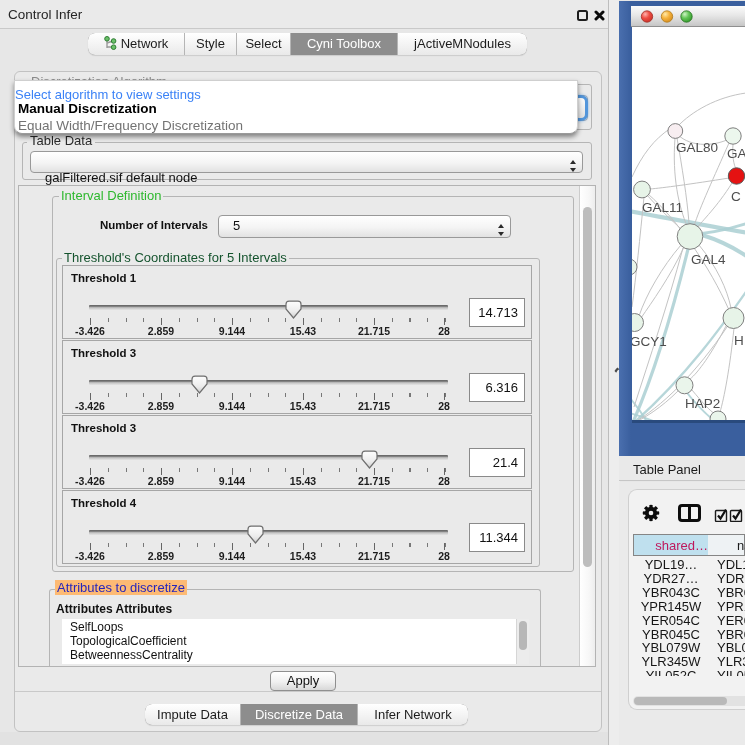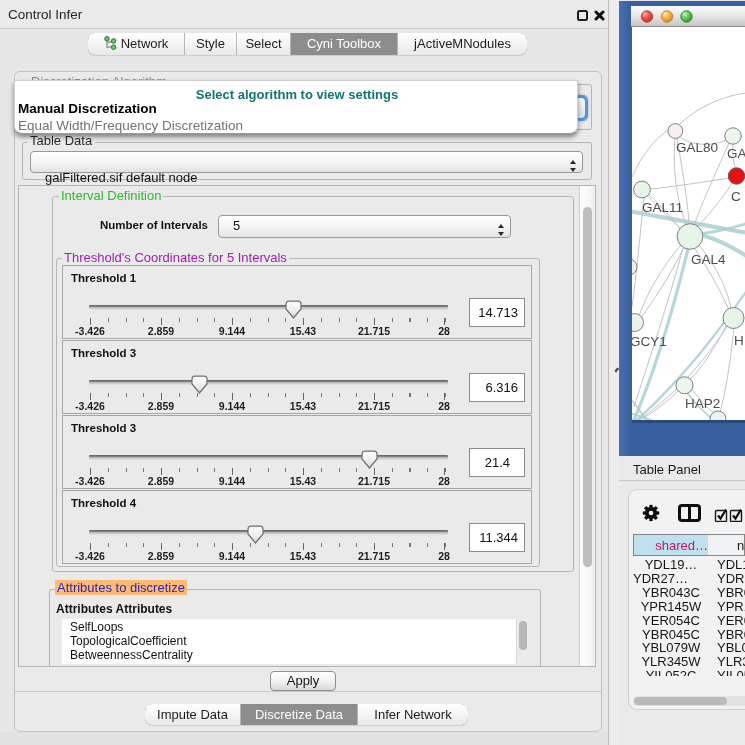--- a/index.html
+++ b/index.html
@@ -32,21 +32,21 @@
       <div style="position:absolute;left:310px;top:0;width:129px;height:22px;background:linear-gradient(180deg,#ffffff,#f2f2f2 60%,#e9e9e9);color:#1c1c1c;border-radius:0 7px 7px 0;text-align:center;line-height:22px;font-size:13px;white-space:nowrap">jActiveMNodules</div>
     </div>
 <div class="abs" style="left:14px;top:71px;width:588px;height:661px;border:1px solid #c2c2c2;border-radius:6px;background:#eaeaea"></div>
 
 <div class="abs" style="left:22px;top:84px;width:570px;height:46px;border:1px solid #b5b5b5;border-radius:3px"></div>
 <span class="abs" style="left:28px;top:74px;font-size:13px;color:#8a8a8a;background:#eaeaea;padding:0 3px">Discretization Algorithm</span>
 <div class="abs" style="left:30px;top:95px;width:558px;height:26px;border:1px solid #9a9a9a;border-radius:4px;background:#fff"></div>
 <div class="abs" style="left:572px;top:95px;width:16px;height:26px;border:3px solid rgba(74,144,217,.95);border-radius:7px;background:linear-gradient(180deg,#fcfcfc,#e0e0e0);box-shadow:0 0 3px rgba(110,170,230,.9)"></div>
 
 <div class="abs" style="left:14px;top:80px;width:564px;height:54px;background:#fff;border:1px solid #cfcfcf;border-radius:0 0 8px 8px;box-shadow:0 3px 5px rgba(0,0,0,.45);border-bottom:1px solid #9a9a9a;z-index:30">
-  <div class="abs" style="left:0;top:6px;width:564px;text-align:center;font-size:13px;font-weight:bold;color:#0f766e">Select algorithm to view settings</div>
+  <div class="abs" style="left:0;top:6px;width:564px;font-size:13px;font-weight:normal;color:#3b82f6">Select algorithm to view settings</div>
   <span class="abs" style="left:3px;top:20px;font-size:13.5px;font-weight:bold;color:#000">Manual Discretization</span>
   <span class="abs" style="left:3px;top:37px;font-size:13.5px;color:#737373">Equal Width/Frequency Discretization</span>
 </div>
 
 <div class="abs" style="left:22px;top:142px;width:570px;height:38px;border:1px solid #b5b5b5;border-radius:3px"></div>
 <span class="abs" style="left:27px;top:133px;font-size:13px;color:#2a2a2a;background:#eaeaea;padding:0 3px;z-index:5">Table Data</span>
 <div style="position:absolute;left:30px;top:151px;width:553px;height:22px;border:1px solid #999;border-radius:4px;background:linear-gradient(180deg,#ffffff,#f4f4f4 55%,#e2e2e2);box-sizing:border-box">
 <span style="position:absolute;left:14px;top:16px;line-height:20px;font-size:13px;color:#111">galFiltered.sif default node</span>
 <div style="position:absolute;right:6px;top:8px;width:0;height:0;border-left:3.2px solid transparent;border-right:3.2px solid transparent;border-bottom:4.6px solid #2a2a2a"></div>
 <div style="position:absolute;right:6px;top:15.5px;width:0;height:0;border-left:3.2px solid transparent;border-right:3.2px solid transparent;border-top:4.6px solid #2a2a2a"></div>
@@ -59,21 +59,21 @@
 
 <div class="abs" style="left:52px;top:196px;width:522px;height:376px;border:1px solid #b5b5b5;border-radius:3px"></div>
 <span class="abs" style="left:59px;top:188px;font-size:13px;color:#2eb82e;background:#eaeaea;padding:0 2px">Interval Definition</span>
 <span class="abs" style="left:100px;top:219px;font-size:11.5px;font-weight:bold;color:#111">Number of Intervals</span>
 <div style="position:absolute;left:218px;top:215px;width:293px;height:23px;border:1px solid #999;border-radius:4px;background:linear-gradient(180deg,#ffffff,#f4f4f4 55%,#e2e2e2);box-sizing:border-box">
 <span style="position:absolute;left:14px;top:0;line-height:20px;font-size:13px;color:#111">5</span>
 <div style="position:absolute;right:6px;top:8px;width:0;height:0;border-left:3.2px solid transparent;border-right:3.2px solid transparent;border-bottom:4.6px solid #2a2a2a"></div>
 <div style="position:absolute;right:6px;top:15.5px;width:0;height:0;border-left:3.2px solid transparent;border-right:3.2px solid transparent;border-top:4.6px solid #2a2a2a"></div>
 </div>
 <div class="abs" style="left:56px;top:258px;width:484px;height:309px;border:1px solid #b5b5b5;border-radius:3px"></div>
-<span class="abs" style="left:62px;top:250px;font-size:13px;color:#a21caf;background:#eaeaea;padding:0 2px">Threshold's Coordinates for 5 Intervals</span>
+<span class="abs" style="left:62px;top:250px;font-size:13px;color:#14532d;background:#eaeaea;padding:0 2px">Threshold's Coordinates for 5 Intervals</span>
 <div style="position:absolute;left:62px;top:265px;width:470px;height:74px;border:1px solid #a6a6a6;background:#eaeaea">
 <span style="position:absolute;left:8px;top:6px;font-size:11.5px;font-weight:bold;color:#111">Threshold 1</span>
 <div style="position:absolute;left:26px;top:39px;width:359px;height:5px;border-radius:1px;background:linear-gradient(180deg,#6a6a6a 0px,#6a6a6a 1.3px,#a6a6a6 1.8px,#c9c9c9 3.2px,#e4e4e4 5px)"></div>
 <div style="position:absolute;left:27px;top:52px;width:356px;height:4px;background:repeating-linear-gradient(90deg,#777 0px,#777 1px,transparent 1px,transparent 17.75px)"></div>
 <div style="position:absolute;left:27px;top:52px;width:1px;height:7px;background:#666"></div>
       <div style="position:absolute;left:98px;top:52px;width:1px;height:7px;background:#666"></div>
       <div style="position:absolute;left:169px;top:52px;width:1px;height:7px;background:#666"></div>
       <div style="position:absolute;left:240px;top:52px;width:1px;height:7px;background:#666"></div>
       <div style="position:absolute;left:311px;top:52px;width:1px;height:7px;background:#666"></div>
       <div style="position:absolute;left:381px;top:52px;width:1px;height:7px;background:#666"></div>
@@ -142,21 +142,21 @@
       <svg style="position:absolute;left:297.5px;top:34px" width="17" height="19" viewBox="0 0 17 19">
 <defs>
           <linearGradient id="thg415" x1="0" y1="0" x2="0" y2="1">
             <stop offset="0" stop-color="#fdfdfd"></stop>
             <stop offset="0.6" stop-color="#ececec"></stop>
             <stop offset="1" stop-color="#cfcfcf"></stop>
           </linearGradient>
         </defs>
 <path d="M1,9 L1,4.2 Q1,1.2 4,1.2 L13,1.2 Q16,1.2 16,4.2 L16,9 L8.5,18 Z" fill="url(#thg415)" stroke="#6e6e6e" stroke-width="1.2"></path>
       </svg>
-<div style="position:absolute;left:406px;top:32px;width:56px;height:29px;border:1px solid #8a8a8a;background:#fff;font-size:13px;color:#111;line-height:27px;text-align:right;padding-right:14px">21.4</div>
+<div style="position:absolute;left:406px;top:32px;width:56px;height:29px;border:1px solid #8a8a8a;background:#fff;font-size:13px;color:#111;line-height:27px;text-align:right;padding-right:6px">21.4</div>
 </div>
 <div style="position:absolute;left:62px;top:490px;width:470px;height:74px;border:1px solid #a6a6a6;background:#eaeaea">
 <span style="position:absolute;left:8px;top:6px;font-size:11.5px;font-weight:bold;color:#111">Threshold 4</span>
 <div style="position:absolute;left:26px;top:39px;width:359px;height:5px;border-radius:1px;background:linear-gradient(180deg,#6a6a6a 0px,#6a6a6a 1.3px,#a6a6a6 1.8px,#c9c9c9 3.2px,#e4e4e4 5px)"></div>
 <div style="position:absolute;left:27px;top:52px;width:356px;height:4px;background:repeating-linear-gradient(90deg,#777 0px,#777 1px,transparent 1px,transparent 17.75px)"></div>
 <div style="position:absolute;left:27px;top:52px;width:1px;height:7px;background:#666"></div>
       <div style="position:absolute;left:98px;top:52px;width:1px;height:7px;background:#666"></div>
       <div style="position:absolute;left:169px;top:52px;width:1px;height:7px;background:#666"></div>
       <div style="position:absolute;left:240px;top:52px;width:1px;height:7px;background:#666"></div>
       <div style="position:absolute;left:311px;top:52px;width:1px;height:7px;background:#666"></div>
@@ -315,21 +315,21 @@
 <rect x="1.5" y="3.5" width="11" height="11" rx="1" fill="none" stroke="#1a1a1a" stroke-width="1.4"></rect>
 <path d="M4,8.5 L6.5,11.5 L12,2.5" stroke="#111" stroke-width="2.2" fill="none"></path>
 <rect x="16.5" y="3.5" width="11" height="11" rx="1" fill="none" stroke="#1a1a1a" stroke-width="1.4"></rect>
 <path d="M19,8.5 L21.5,11.5 L27,2.5" stroke="#111" stroke-width="2.2" fill="none"></path>
 </svg>
 <div class="abs" style="left:633px;top:534px;width:76px;height:22px;background:#bfe0ee;border:1px solid #858585;text-align:right;line-height:21px;font-size:13px;color:#be185d">shared…</div>
 <div class="abs" style="left:708px;top:534px;width:37px;height:22px;background:#eef2f4;border:1px solid #858585;border-left:none;font-size:13px;color:#1b1b1b;line-height:21px"><span style="padding-left:29px">na</span></div>
 <div class="abs" style="left:633px;top:557px;width:112px;height:119px;overflow:hidden;font-size:13px;color:#161616">
 <div style="position:absolute;left:0;top:0.0px;width:76px;text-align:center;white-space:nowrap">YDL19…</div>
       <div style="position:absolute;left:84px;top:0.0px;white-space:nowrap">YDL195W</div>
-      <div style="position:absolute;left:0;top:13.9px;width:76px;white-space:nowrap">YDR27…</div>
+      <div style="position:absolute;left:0;top:13.9px;width:76px;text-align:center;white-space:nowrap">YDR27…</div>
       <div style="position:absolute;left:84px;top:13.9px;white-space:nowrap">YDR277C</div>
       <div style="position:absolute;left:0;top:27.8px;width:76px;text-align:center;white-space:nowrap">YBR043C</div>
       <div style="position:absolute;left:84px;top:27.8px;white-space:nowrap">YBR043C</div>
       <div style="position:absolute;left:0;top:41.7px;width:76px;text-align:center;white-space:nowrap">YPR145W</div>
       <div style="position:absolute;left:84px;top:41.7px;white-space:nowrap">YPR145W</div>
       <div style="position:absolute;left:0;top:55.6px;width:76px;text-align:center;white-space:nowrap">YER054C</div>
       <div style="position:absolute;left:84px;top:55.6px;white-space:nowrap">YER054C</div>
       <div style="position:absolute;left:0;top:69.5px;width:76px;text-align:center;white-space:nowrap">YBR045C</div>
       <div style="position:absolute;left:84px;top:69.5px;white-space:nowrap">YBR045C</div>
       <div style="position:absolute;left:0;top:83.4px;width:76px;text-align:center;white-space:nowrap">YBL079W</div>

